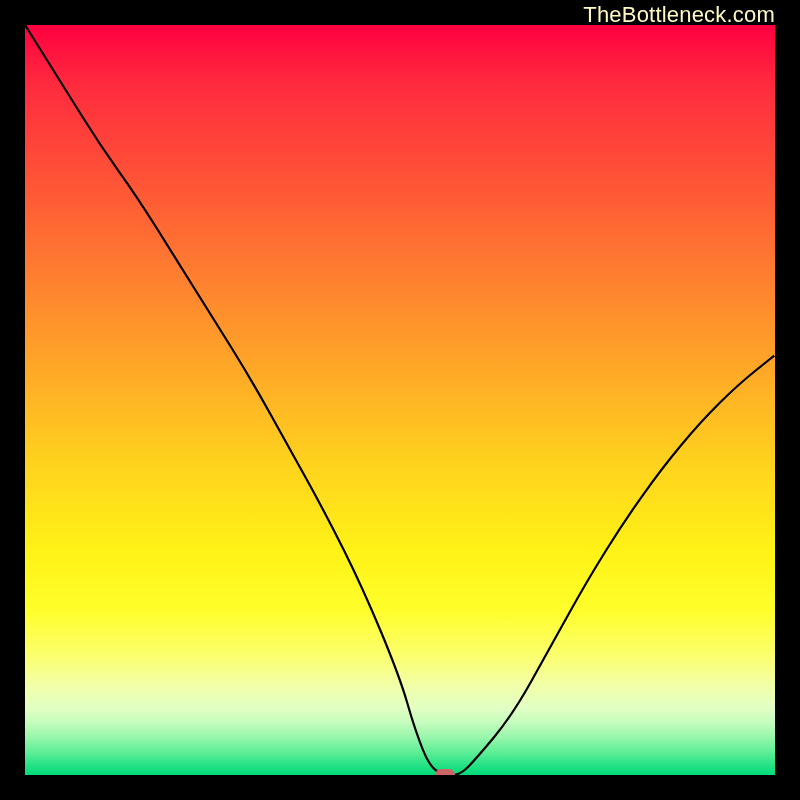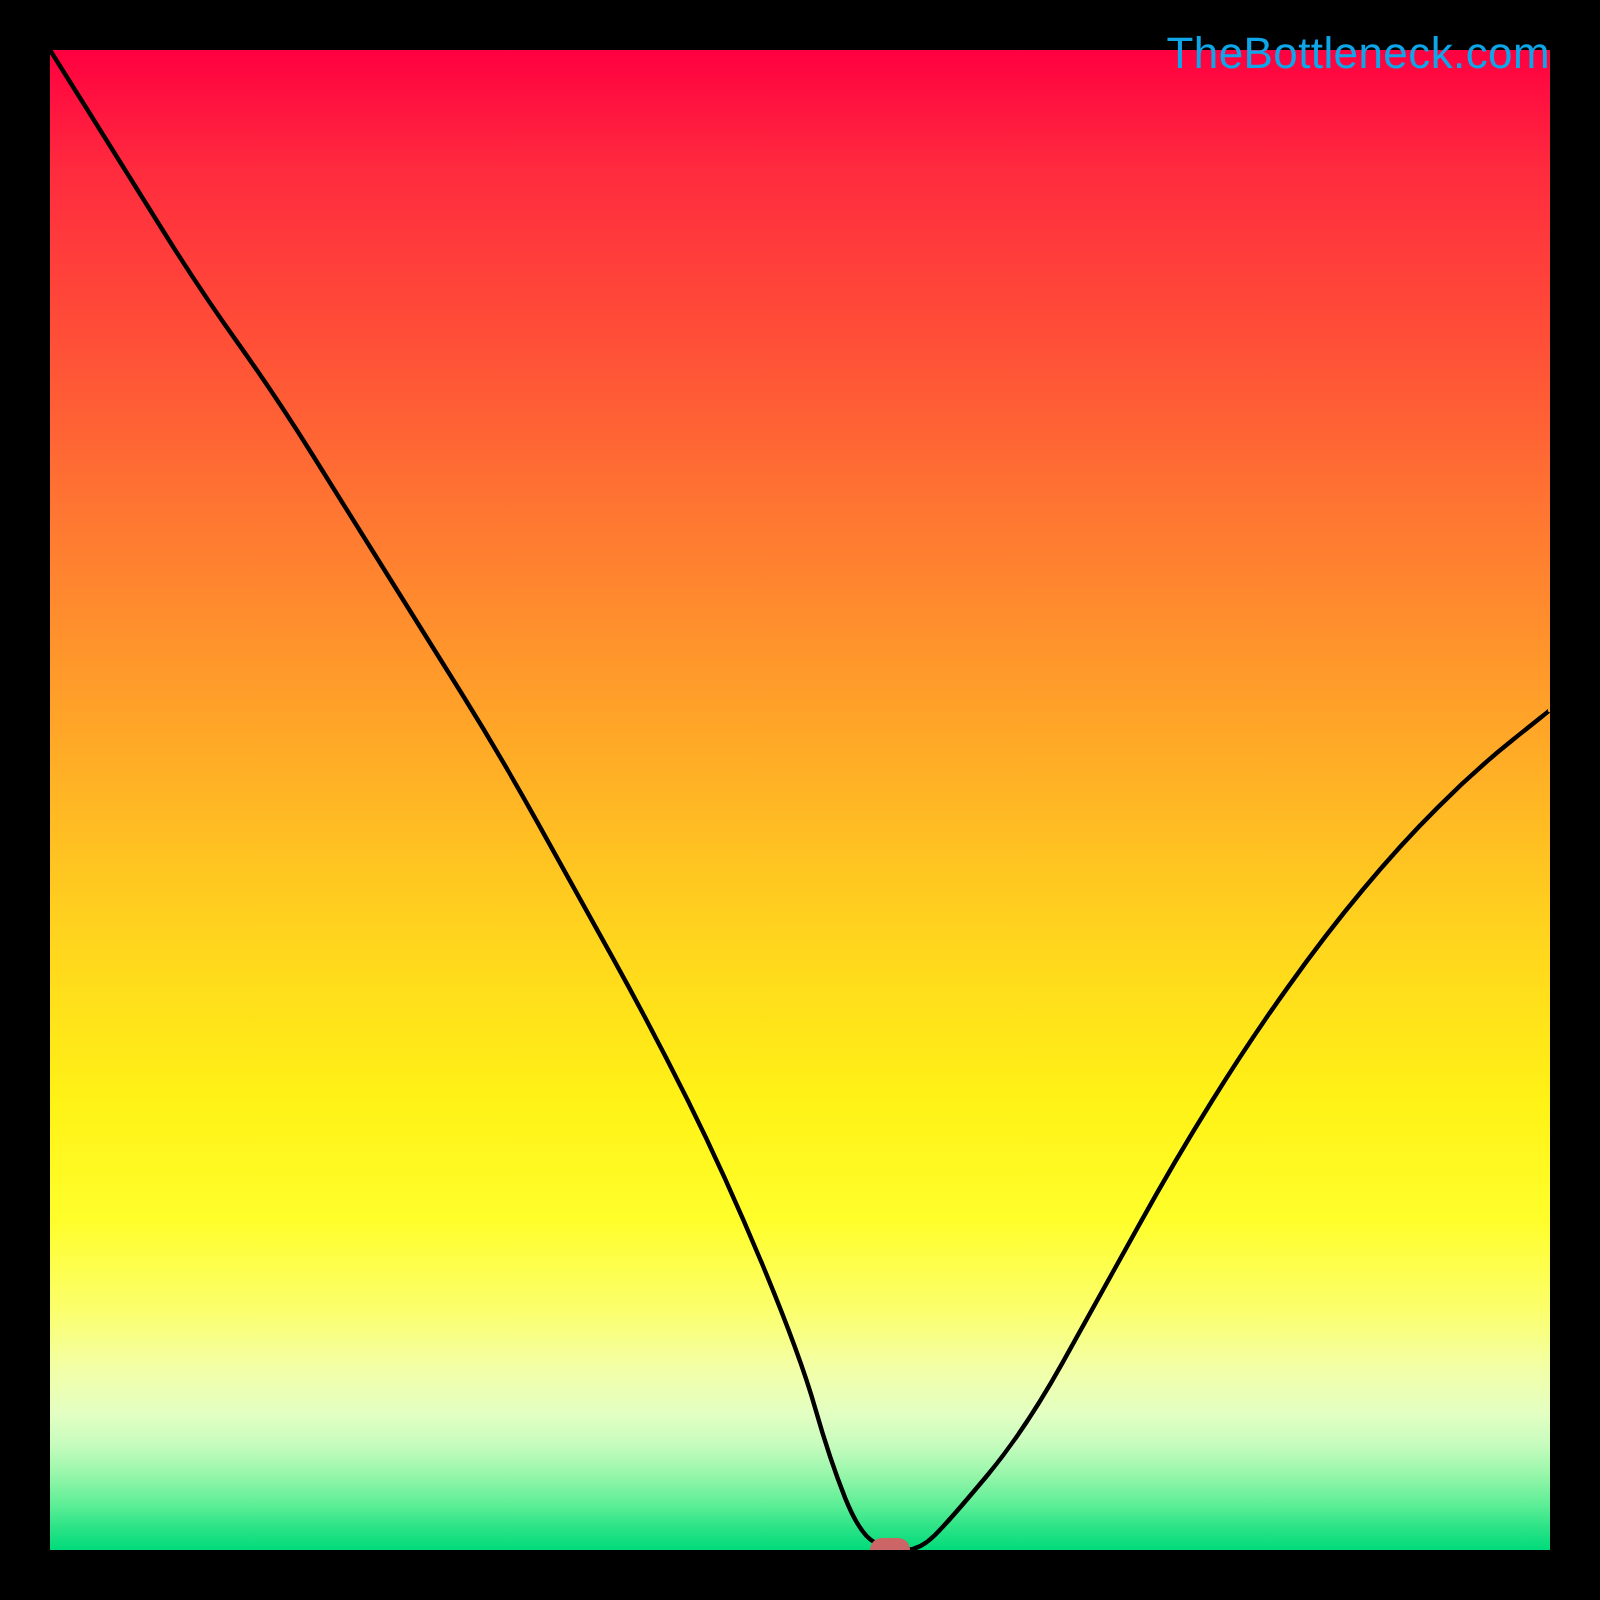--- a/index.html
+++ b/index.html
@@ -12,23 +12,23 @@
     font-family: Arial, Helvetica, sans-serif;
   }
   .container {
     width: 800px;
     height: 800px;
     position: relative;
     background: #000;
   }
   .watermark {
     position: absolute;
-    top: 14px;
+    top: 2px;
     right: 25px;
-    color: #0ea5e9;
+    color: #fef9c3;
     font-size: 22px;
     font-weight: 500;
     z-index: 4;
     letter-spacing: 0.2px;
   }
   .plot-rect {
     position: absolute;
     left: 25px;
     top: 25px;
     width: 750px;

